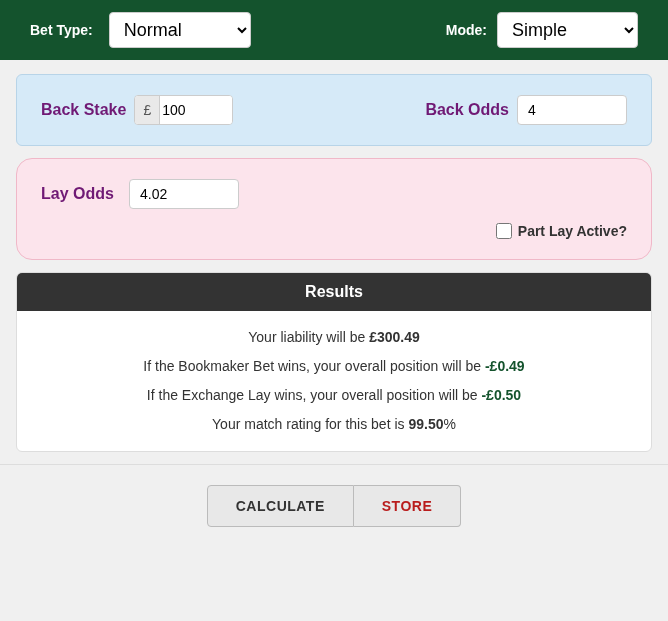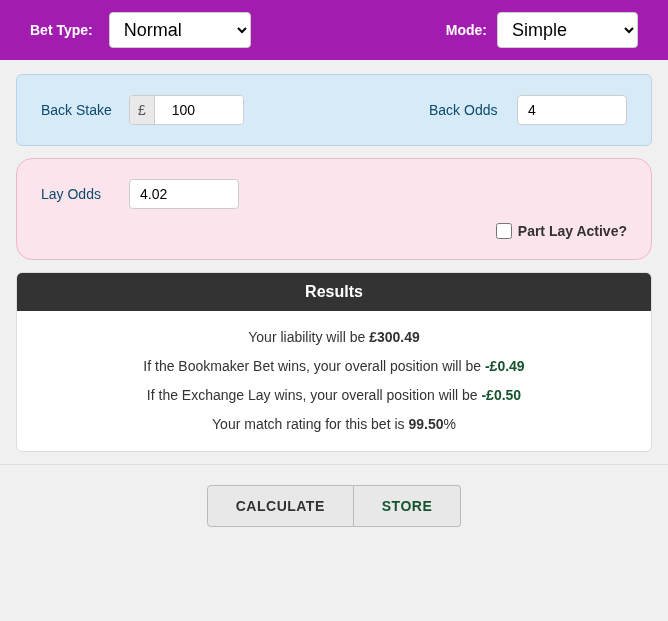--- a/index.html
+++ b/index.html
@@ -6,21 +6,21 @@
     body {
       font-family: Arial, sans-serif;
       font-size: 14px;
       background: #f0f0f0;
       width: 668px;
       min-height: 621px;
     }
 
     
     .header-bar {
-      background: #a21caf;
+      background: #14532d;
       padding: 12px 30px;
       display: flex;
       align-items: center;
       gap: 16px;
     }
     .header-label {
       color: #fff;
       font-weight: bold;
       font-size: 14px;
     }
@@ -57,46 +57,46 @@
       align-items: center;
       gap: 20px;
       margin-bottom: 12px;
     }
     .field-group {
       display: flex;
       align-items: center;
       gap: 8px;
     }
     .field-label {
-      font-weight: normal;
-      font-size: 14px;
-      color: #0c4a6e;
+      font-weight: bold;
+      font-size: 16px;
+      color: #701a75;
       min-width: 80px;
     }
     .input-with-prefix {
       display: flex;
       align-items: center;
       border: 1px solid #ccc;
       border-radius: 4px;
       background: #fff;
       overflow: hidden;
     }
     .input-prefix {
       background: #e9e9e9;
       padding: 6px 8px;
       color: #555;
       font-size: 14px;
       border-right: 1px solid #ccc;
     }
     .input-field {
       border: none;
       outline: none;
-      padding: 6px 17px;
-      font-size: 14px;
-      width: 88px;
+      padding: 6px 2px;
+      font-size: 14px;
+      width: 72px;
       background: #fff;
     }
     .input-plain {
       border: 1px solid #ccc;
       border-radius: 4px;
       padding: 6px 10px;
       font-size: 14px;
       width: 110px;
       outline: none;
       background: #fff;
@@ -238,21 +238,21 @@
       letter-spacing: 0.5px;
       border-radius: 4px 0 0 4px;
     }
     .store-btn {
       background: #e8e8e8;
       border: 1px solid #bbb;
       border-left: none;
       padding: 12px 28px;
       font-size: 14px;
       font-weight: bold;
-      color: #14532d;
+      color: #b91c1c;
       cursor: pointer;
       letter-spacing: 0.5px;
       border-radius: 0 4px 4px 0;
     }
   </style>
 </head>
 <body>
 
 <div class="header-bar">
   <span class="header-label">Bet Type:</span>

